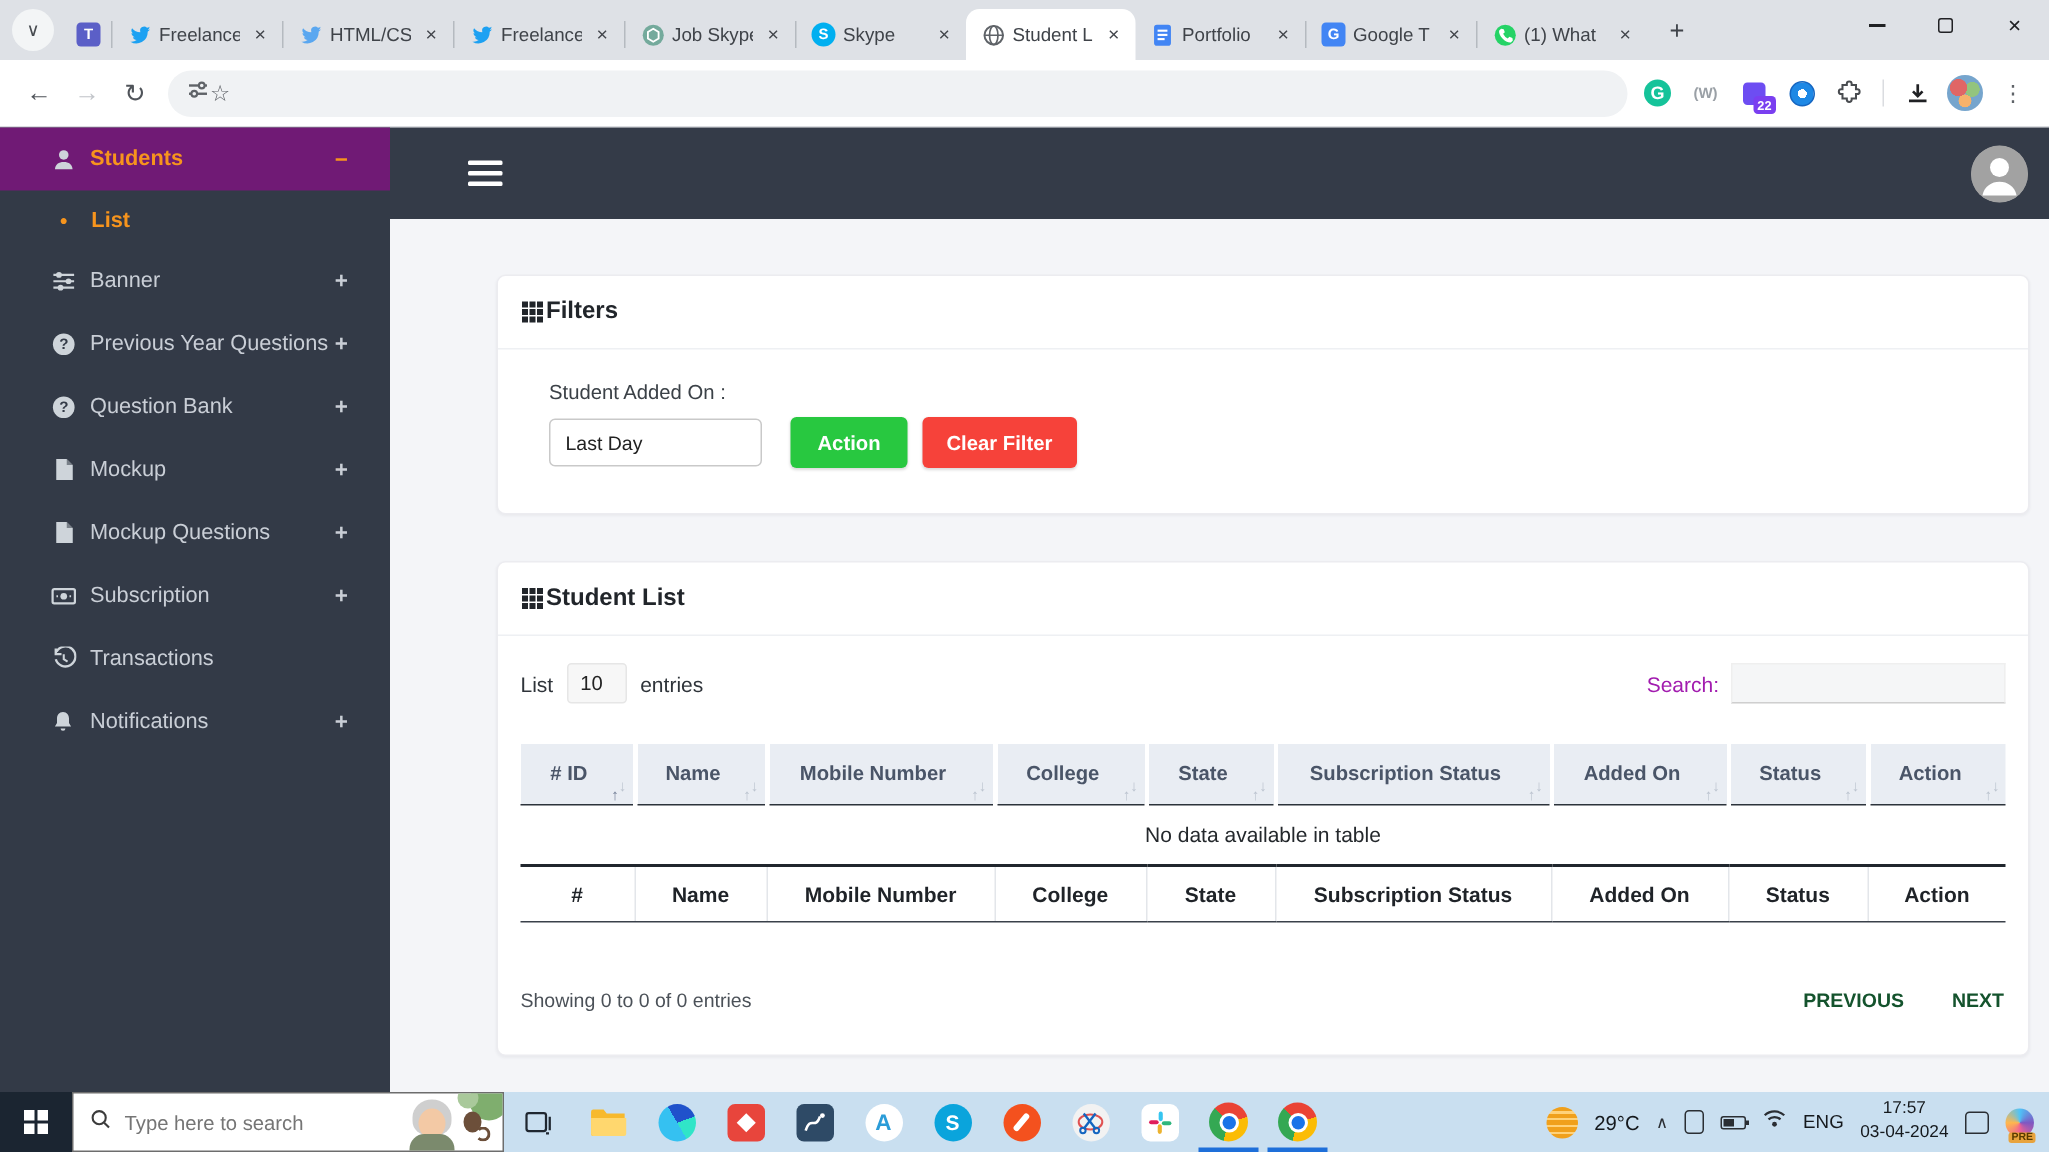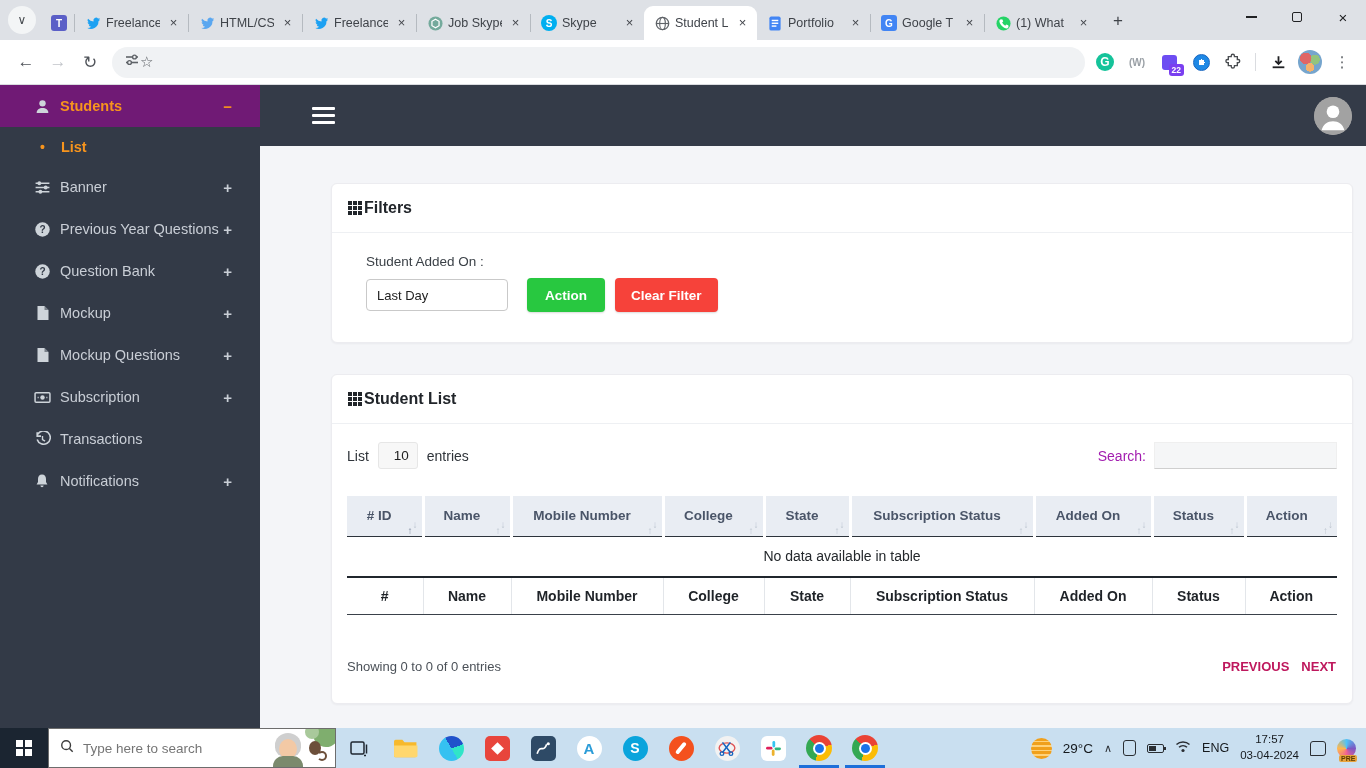--- a/index.html
+++ b/index.html
@@ -80,41 +80,41 @@
   .field-label { font-size:13.5px; color:#3b4147; margin-bottom:9px; }
   .filters-row { display:flex; align-items:center; }
   .sel-input { width:142px; height:32px; border:1px solid #c9c9c9; border-radius:4px; font-size:13px; color:#222; padding:0 10px; font-family:"Liberation Sans", sans-serif; background:#fff; }
   .btn { height:34px; border:none; border-radius:4px; color:#fff; font-size:13.5px; font-weight:bold; font-family:"Liberation Sans", sans-serif; cursor:pointer; }
   .btn-green { background:#28c840; padding:0 18px; margin-left:19px; box-shadow:0 1px 2px rgba(0,0,0,.15); }
   .btn-red { background:#f6423a; padding:0 16px; margin-left:10px; box-shadow:0 1px 2px rgba(0,0,0,.15); }
 
   .list-card { height:330px; }
   .list-body { padding:18px 15px 0; }
   .controls { display:flex; align-items:center; font-size:14px; color:#2f343a; }
-  .entries-input { width:40px; height:27px; background:#f7f7f7; border:1px solid #e6e6e6; border-radius:3px; margin:0 9px; font-size:13.5px; padding:0 8px; color:#222; font-family:"Liberation Sans", sans-serif;text-align:right; }
+  .entries-input { width:40px; height:27px; background:#f7f7f7; border:1px solid #e6e6e6; border-radius:3px; margin:0 9px; font-size:13.5px; padding:0 8px; color:#222; font-family:"Liberation Sans", sans-serif; }
   .tsearch { margin-left:auto; display:flex; align-items:center; }
   .tsearch label { font-size:14px; color:#a21caf; margin-right:8px; }
   .tsearch-input { width:183px; height:27px; background:#f5f6f7; border:1px solid #efefef; border-bottom:1px solid #cfcfcf; font-family:"Liberation Sans", sans-serif; font-size:13px; padding:0 8px; }
 
   table.dt { width:990px; table-layout:fixed; border-collapse:collapse; margin-top:27px; }
   .c1{width:76px}.c2{width:88px}.c3{width:152px}.c4{width:101px}.c5{width:86px}.c6{width:184px}.c7{width:118px}.c8{width:93px}.c9{width:92px}
   thead th { height:40px; background:#e9edf3; font-size:13.5px; font-weight:bold; color:#4a5568; border-right:3px solid #fff; border-bottom:1px solid #2c333b; position:relative; text-align:center; padding:0 12px 0 2px; }
   thead th:last-child { border-right:none; }
   .sorts { position:absolute; right:4px; bottom:3px; font-size:10px; color:#bcc4cf; font-weight:normal; }
   .sorts i { font-style:normal; display:inline-block; }
   .sorts .up { transform:translateY(3px); }
   .sorts .dn { transform:translateY(-3px); }
   .sorts .on { color:#79849a; }
   td.empty { height:41px; text-align:center; font-size:14px; color:#24282c; background:#fff; }
   tfoot th { height:37px; font-size:14px; font-weight:bold; color:#1f2328; border-top:2px solid #20262d; border-bottom:1px solid #3a414a; border-left:1px solid #e3e6ea; text-align:center; background:#fff; }
   tfoot th:first-child { border-left:none; }
 
   .table-footer { display:flex; align-items:center; justify-content:space-between; margin-top:44px; padding-right:1px; }
   .summary { font-size:13px; color:#4b5158; }
-  .paging { display:flex; gap:12px; font-size:13px; font-weight:bold; color:#be185d; }
+  .paging { display:flex; gap:32px; font-size:13px; font-weight:bold; color:#14532d; }
 
   
   .bscroll { width:17px; flex:0 0 17px; background:#f5f5f5; display:flex; flex-direction:column; align-items:center; }
   .sb-arrow { height:16px; display:flex; align-items:center; justify-content:center; width:100%; }
   .tri-up { width:0; height:0; border-left:4px solid transparent; border-right:4px solid transparent; border-bottom:5px solid #8b8b8b; }
   .tri-dn { width:0; height:0; border-left:4px solid transparent; border-right:4px solid transparent; border-top:5px solid #8b8b8b; }
   .sb-track { flex:1; width:100%; position:relative; }
   .sb-thumb { position:absolute; top:0; left:2px; right:2px; height:556px; background:#c1c1c1; }
 
   

